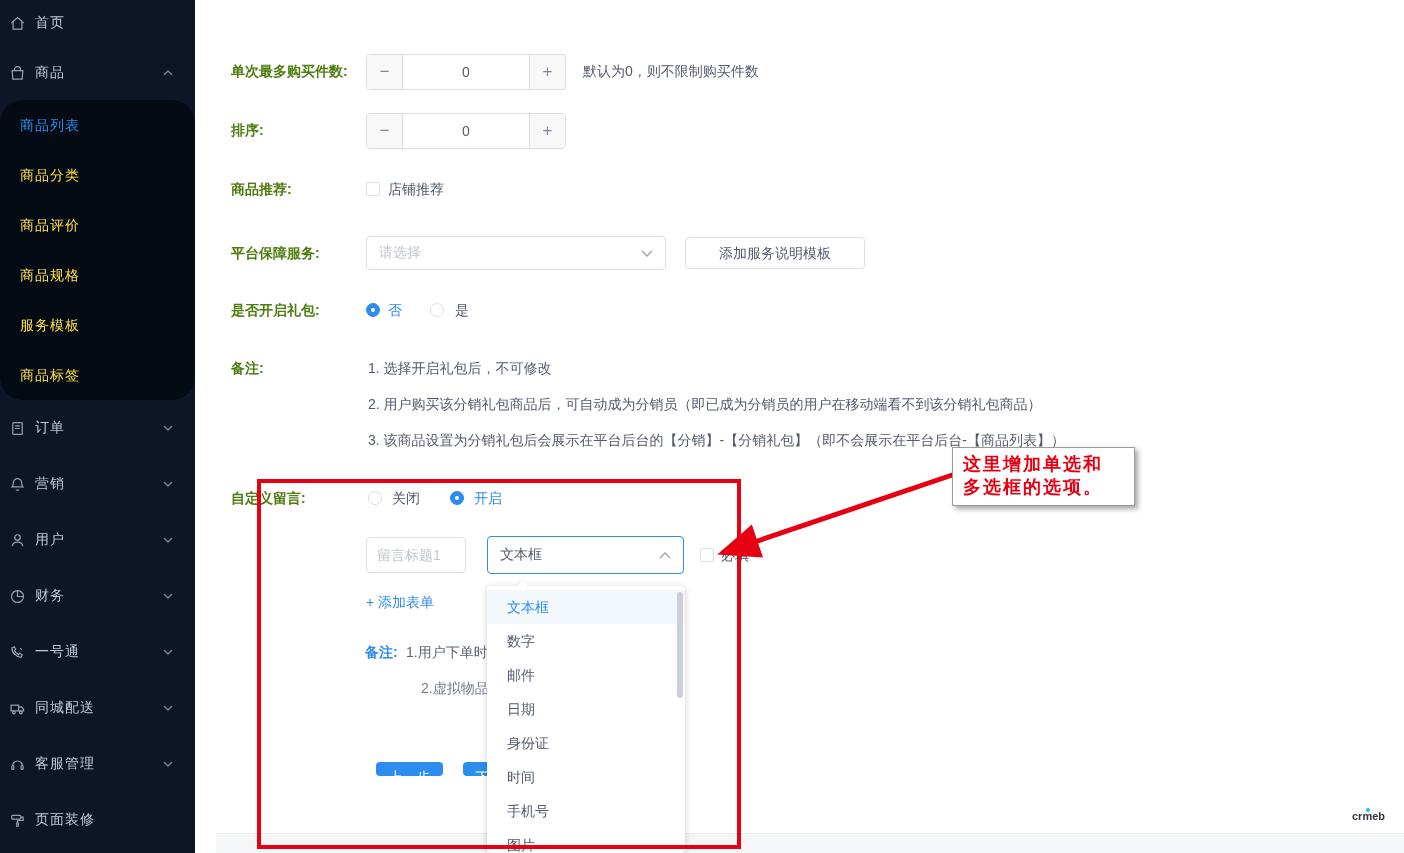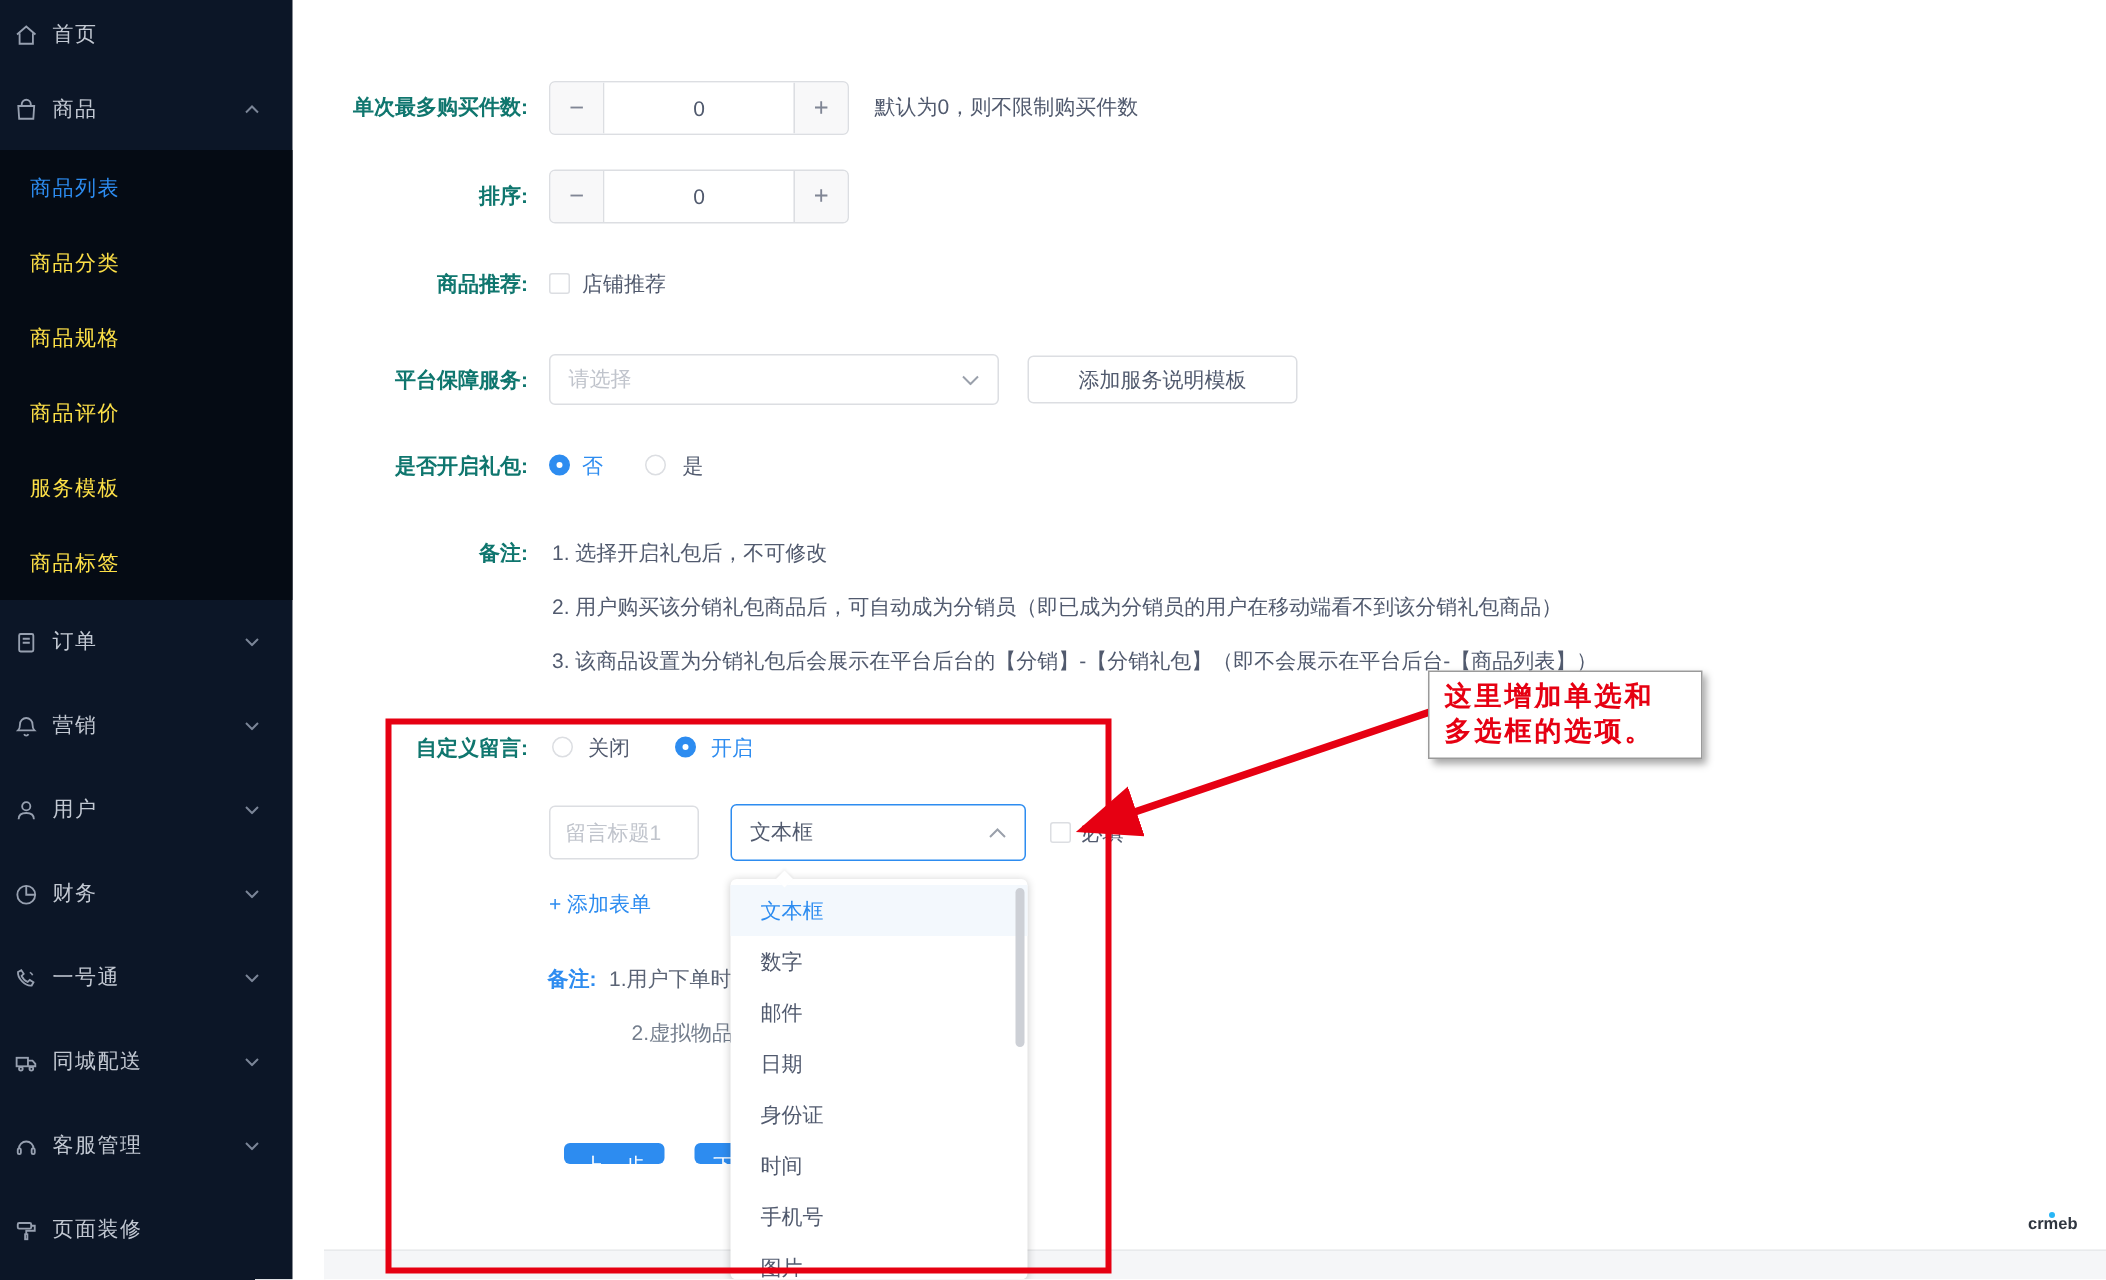--- a/index.html
+++ b/index.html
@@ -10,31 +10,31 @@
   
   .sidebar { position:absolute; left:0; top:0; width:195px; height:853px; background:#0c1627; color:#c2c8d2; }
   .nav-item { display:flex; align-items:center; height:56px; padding-left:9px; cursor:pointer; }
   .nav-item.first { height:46px; }
   .nav-item.parent { height:54px; }
   .nav-icon { width:17px; height:17px; margin-right:9px; color:#97a0b0; display:inline-flex; }
   .nav-icon svg { width:17px; height:17px; }
   .nav-label { font-size:14px; letter-spacing:1px; }
   .nav-chev { margin-left:auto; margin-right:22px; color:#7b8597; display:inline-flex; }
   .nav-chev svg { width:10px; height:6px; }
-  .submenu { background:#050b14; }
+  .submenu { background:#050b14;border-radius:23px; }
   .submenu-item { height:50px; line-height:50px; padding-left:20px; font-size:14px; letter-spacing:1px; color:#fde047; cursor:pointer; }
   .submenu-item.active { color:#2d8cf0; }
 
   
   .main { position:absolute; left:216px; top:0; width:1188px; height:853px; background:#fff; }
   .divider-v { position:absolute; left:216px; top:0; width:1px; height:853px; background:#e8eaec; }
   .divider-top { position:absolute; left:217px; top:13px; width:1187px; height:1px; background:#e8eaec; }
   .footer-strip { position:absolute; left:0; top:833px; width:1188px; height:20px; background:#f5f6f8; border-top:1px solid #e8eaec; }
 
-  .f-label { position:absolute; width:132px; left:4px; text-align:right; color:#0f766e; font-weight:600; white-space:nowrap; }
+  .f-label { position:absolute; width:132px; left:15px; color:#4d7c0f; font-weight:600; white-space:nowrap; }
   .hint { position:absolute; color:#515a6e; white-space:nowrap; }
   .note-line { position:absolute; color:#515a6e; white-space:nowrap; }
 
   
   .stepper { position:absolute; left:150px; width:200px; height:36px; border:1px solid #dcdee2; border-radius:4px; display:flex; background:#fff; overflow:hidden; }
   .step-btn { width:36px; background:#f8f8f9; color:#808695; font-size:17px; display:flex; align-items:center; justify-content:center; cursor:pointer; }
   .step-btn.minus { border-right:1px solid #dcdee2; }
   .step-btn.plus { border-left:1px solid #dcdee2; }
   .step-val { flex:1; text-align:center; line-height:34px; color:#515a6e; background:#fff; }
 
@@ -110,22 +110,22 @@
       <span class="nav-chev">
         <svg viewBox="0 0 10 6" fill="none" stroke="currentColor" stroke-width="1.3">
             <polyline points="1,5 5,1 9,5"></polyline>
           </svg>
       </span>
     </div>
 
     <div class="submenu">
       <div class="submenu-item active">商品列表</div>
       <div class="submenu-item">商品分类</div>
+      <div class="submenu-item">商品评价</div>
       <div class="submenu-item">商品规格</div>
-      <div class="submenu-item">商品评价</div>
       <div class="submenu-item">服务模板</div>
       <div class="submenu-item">商品标签</div>
     </div>
 
     <div class="nav-item">
       <span class="nav-icon">
         <svg viewBox="0 0 18 18" fill="none" stroke="currentColor" stroke-width="1.3">
             <rect x="4" y="2.8" width="10" height="12.4" rx="1"></rect>
             <path d="M6.5 6.2 H11.5 M6.5 9 H11.5"></path>
           </svg>

